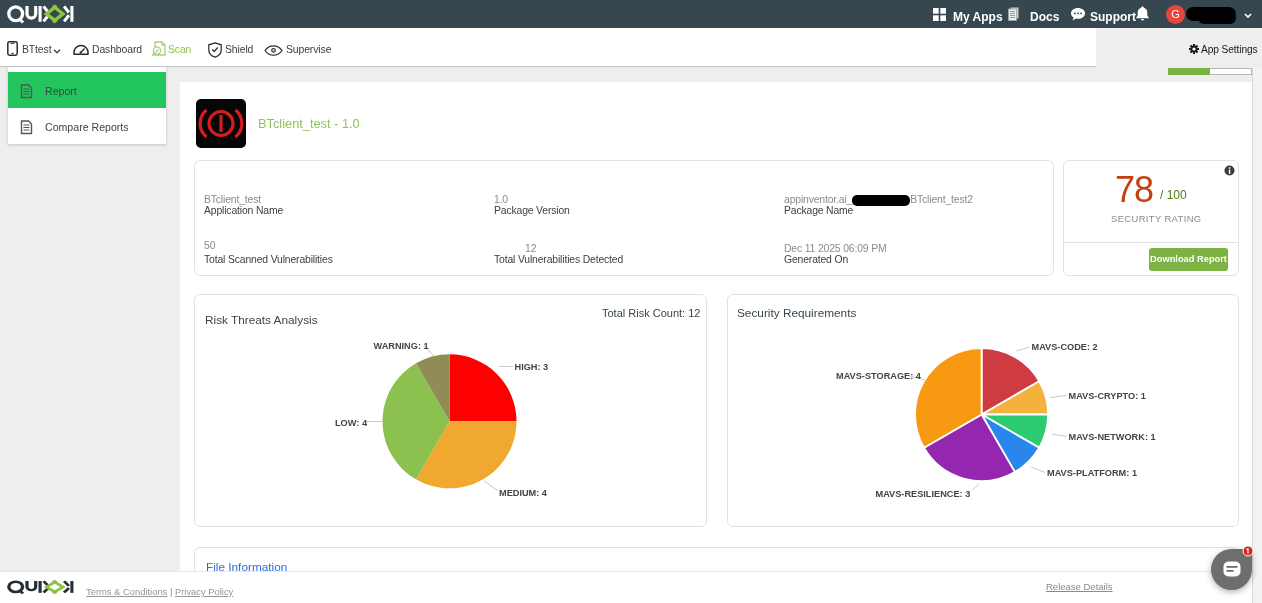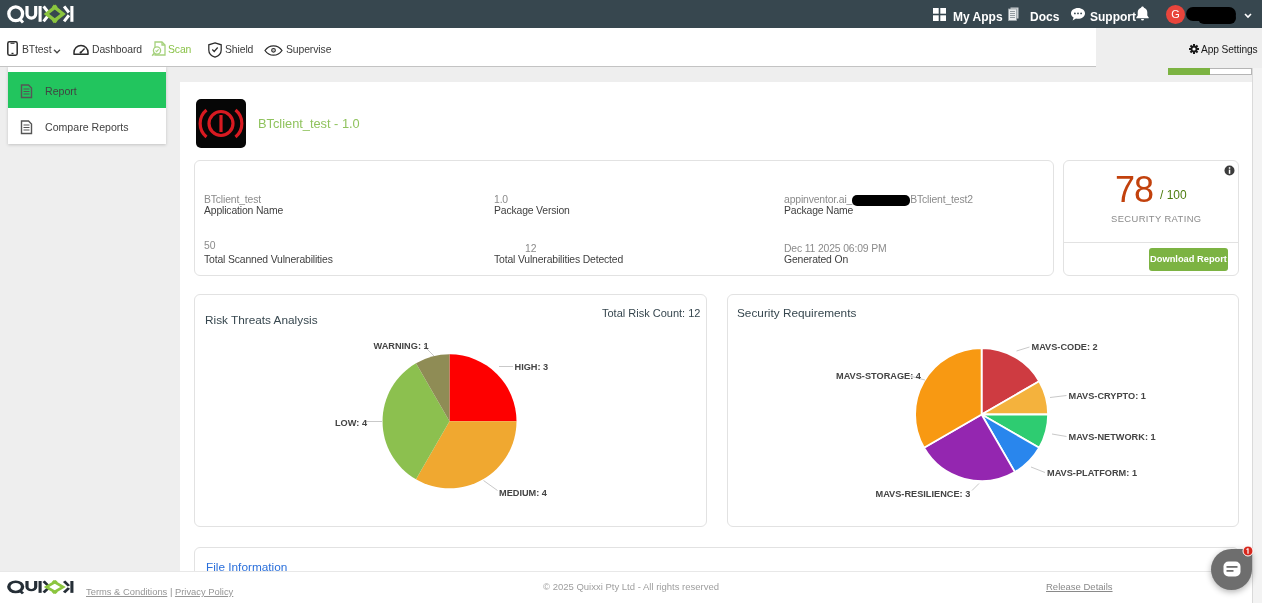--- a/index.html
+++ b/index.html
@@ -256,21 +256,20 @@
         <path d="M64.1 21.4 L68.9 15.3"></path>
         <path d="M71.9 6 L71.9 21.8" stroke-width="3.1"></path>
       </g>
       <g stroke="#8bc53f" stroke-width="3.3" fill="none">
         <path d="M56.7 5.9 L46.4 13.9 L56.7 21.9"></path>
         <path d="M52.8 5.9 L63.1 13.9 L52.8 21.9"></path>
       </g>
     </g>
   </svg>
   <div class="abs" style="left:86px;top:581px;white-space:nowrap;"><span class="flink">Terms &amp; Conditions</span><span style="color:#8a8a8a;font-size:9.4px;"> | </span><span class="flink">Privacy Policy</span></div>
-  <div class="abs" style="left:0;top:581px;width:1262px;text-align:center;font-size:9.5px;color:#9e9e9e;">© 2025 Quixxi Pty Ltd - All rights reserved</div>
   <div class="abs" style="left:1010px;top:581px;font-size:9.5px;color:#8a8a8a;text-decoration:underline;padding-left:36px;">Release Details</div>
 
   <div id="scrollstrip"></div>
 
   <div class="abs" style="left:1211px;top:549px;width:41px;height:41px;background:#6e6e6e;border-radius:50% 12% 50% 50%;box-shadow:0 2px 6px rgba(0,0,0,0.3);"></div>
   <svg class="abs" style="left:1223px;top:561px;" width="18" height="16" viewBox="0 0 18 16">
       <rect x="0.5" y="0.5" width="17" height="15" rx="5" fill="#fff"></rect>
       <rect x="3.5" y="5" width="11" height="1.8" fill="#6e6e6e"></rect>
       <rect x="3.5" y="9" width="7" height="1.8" fill="#6e6e6e"></rect>
     </svg>

